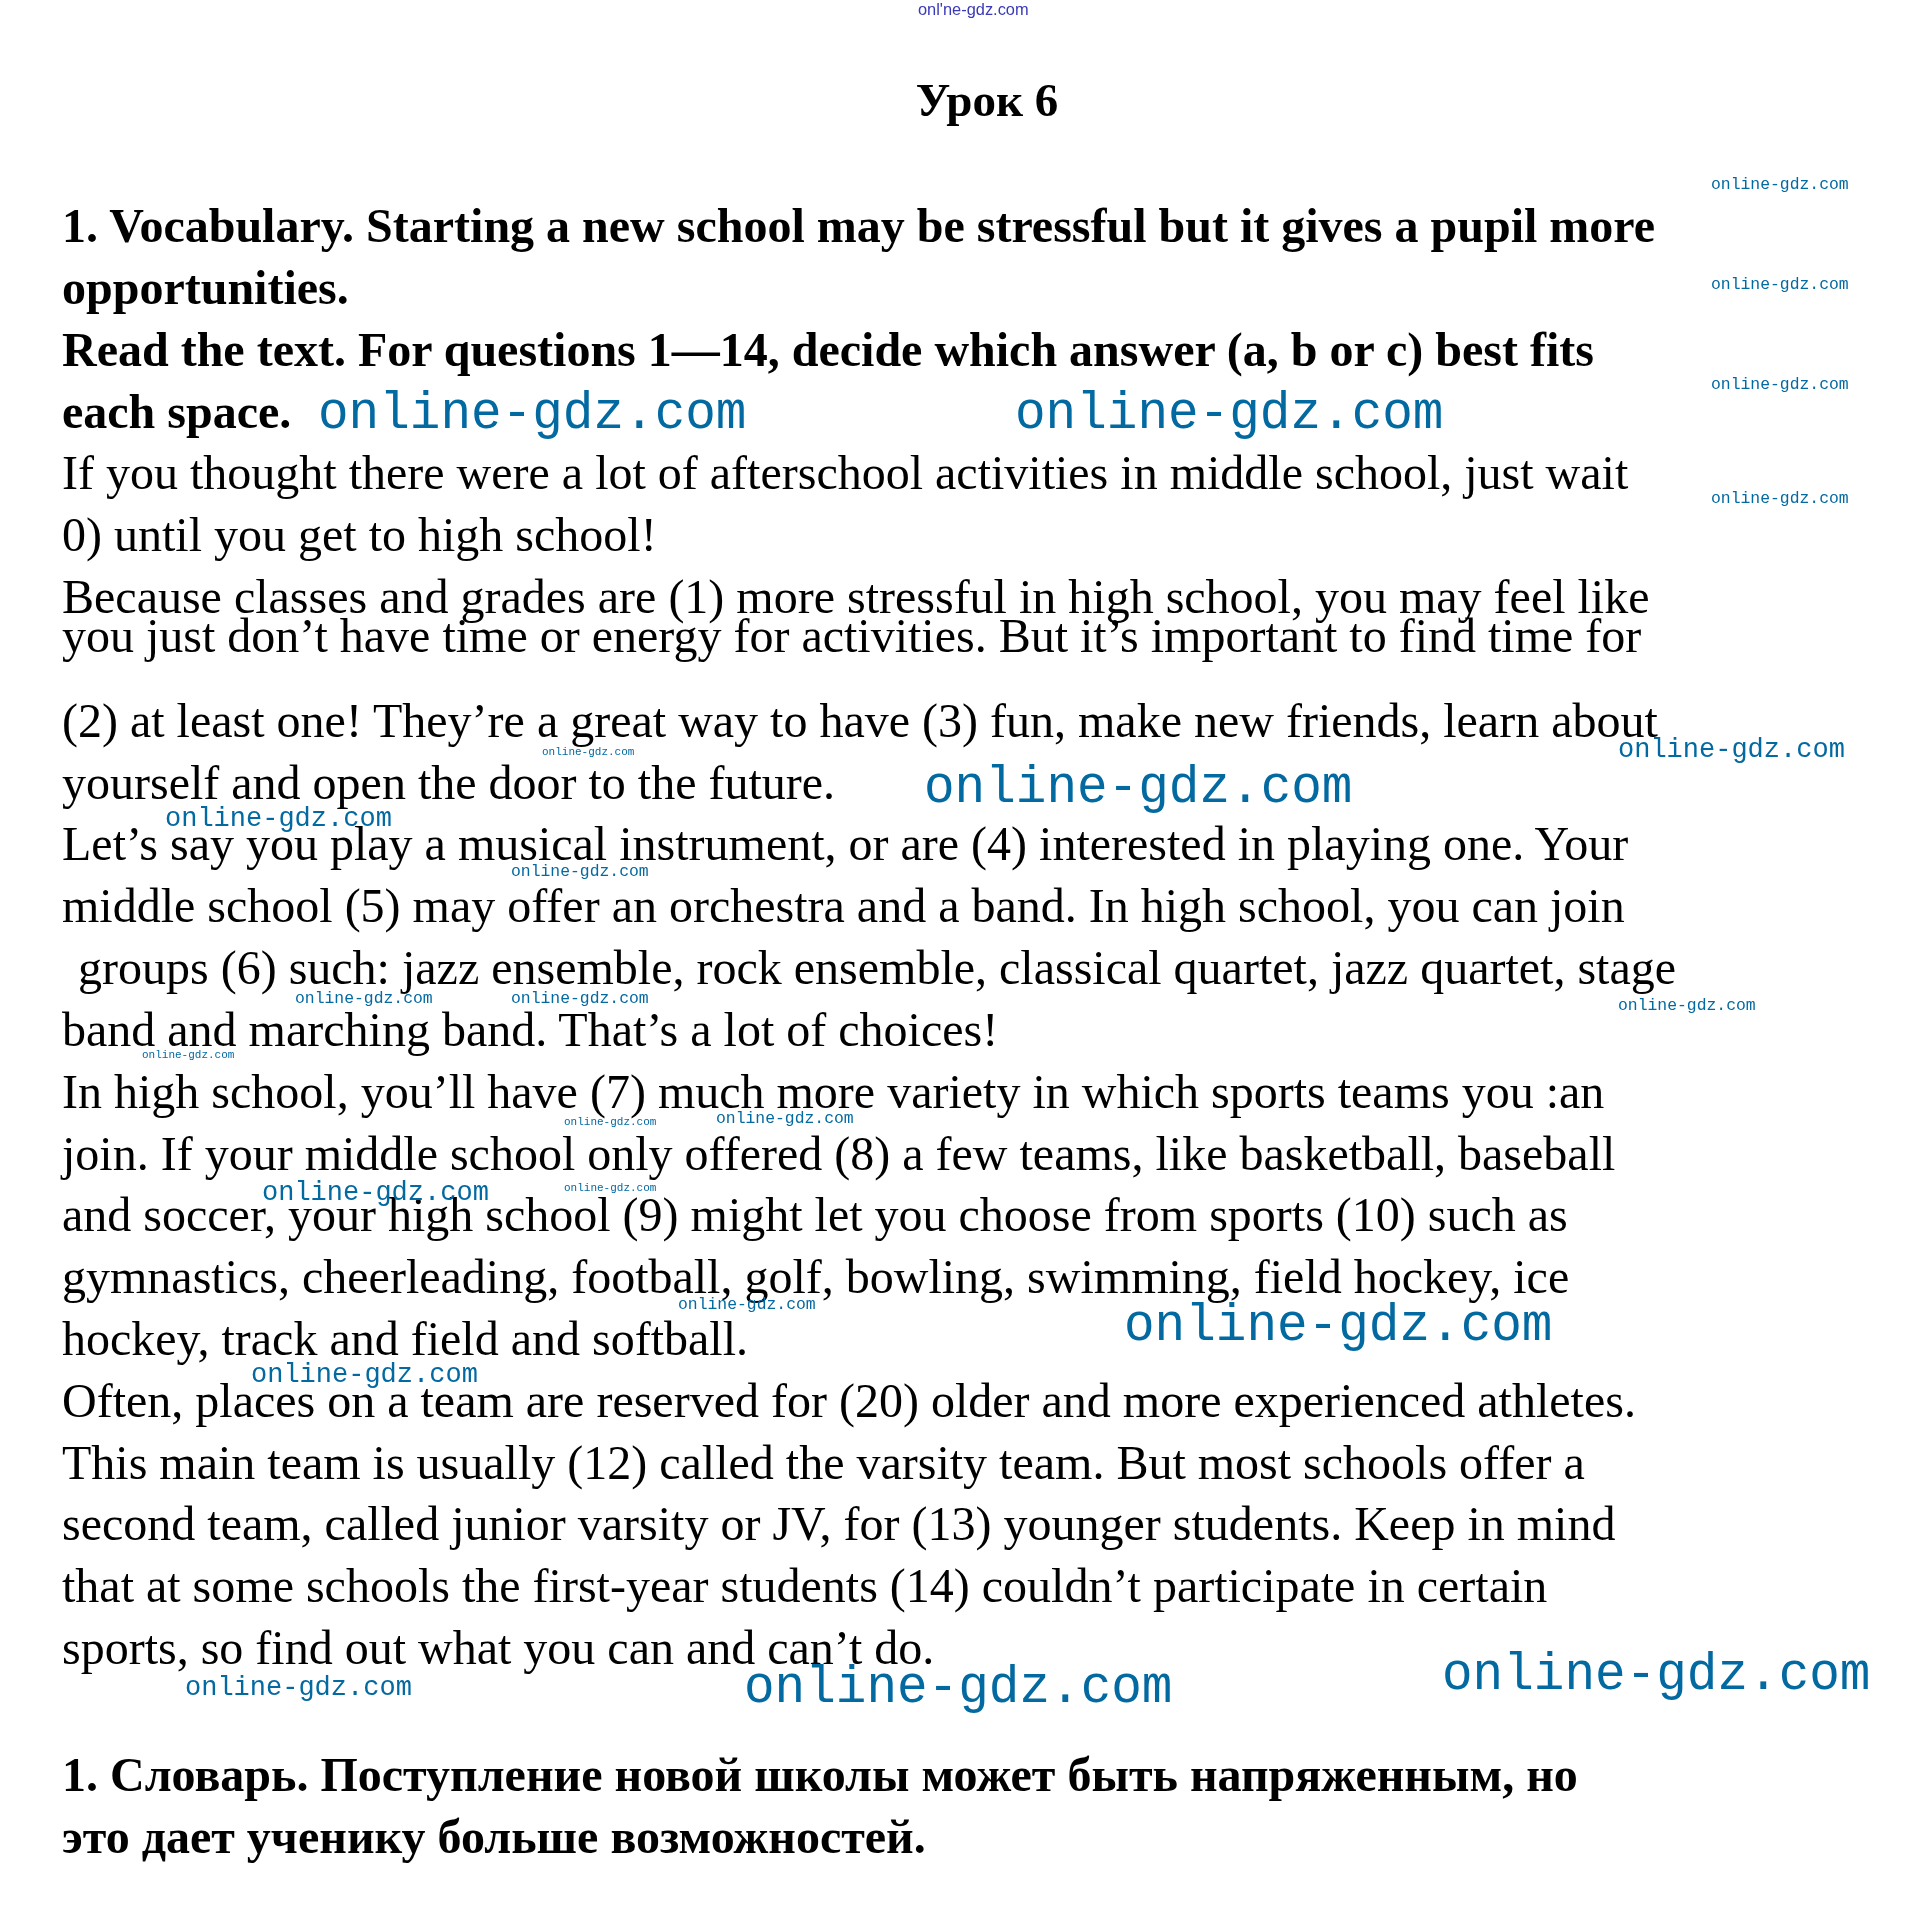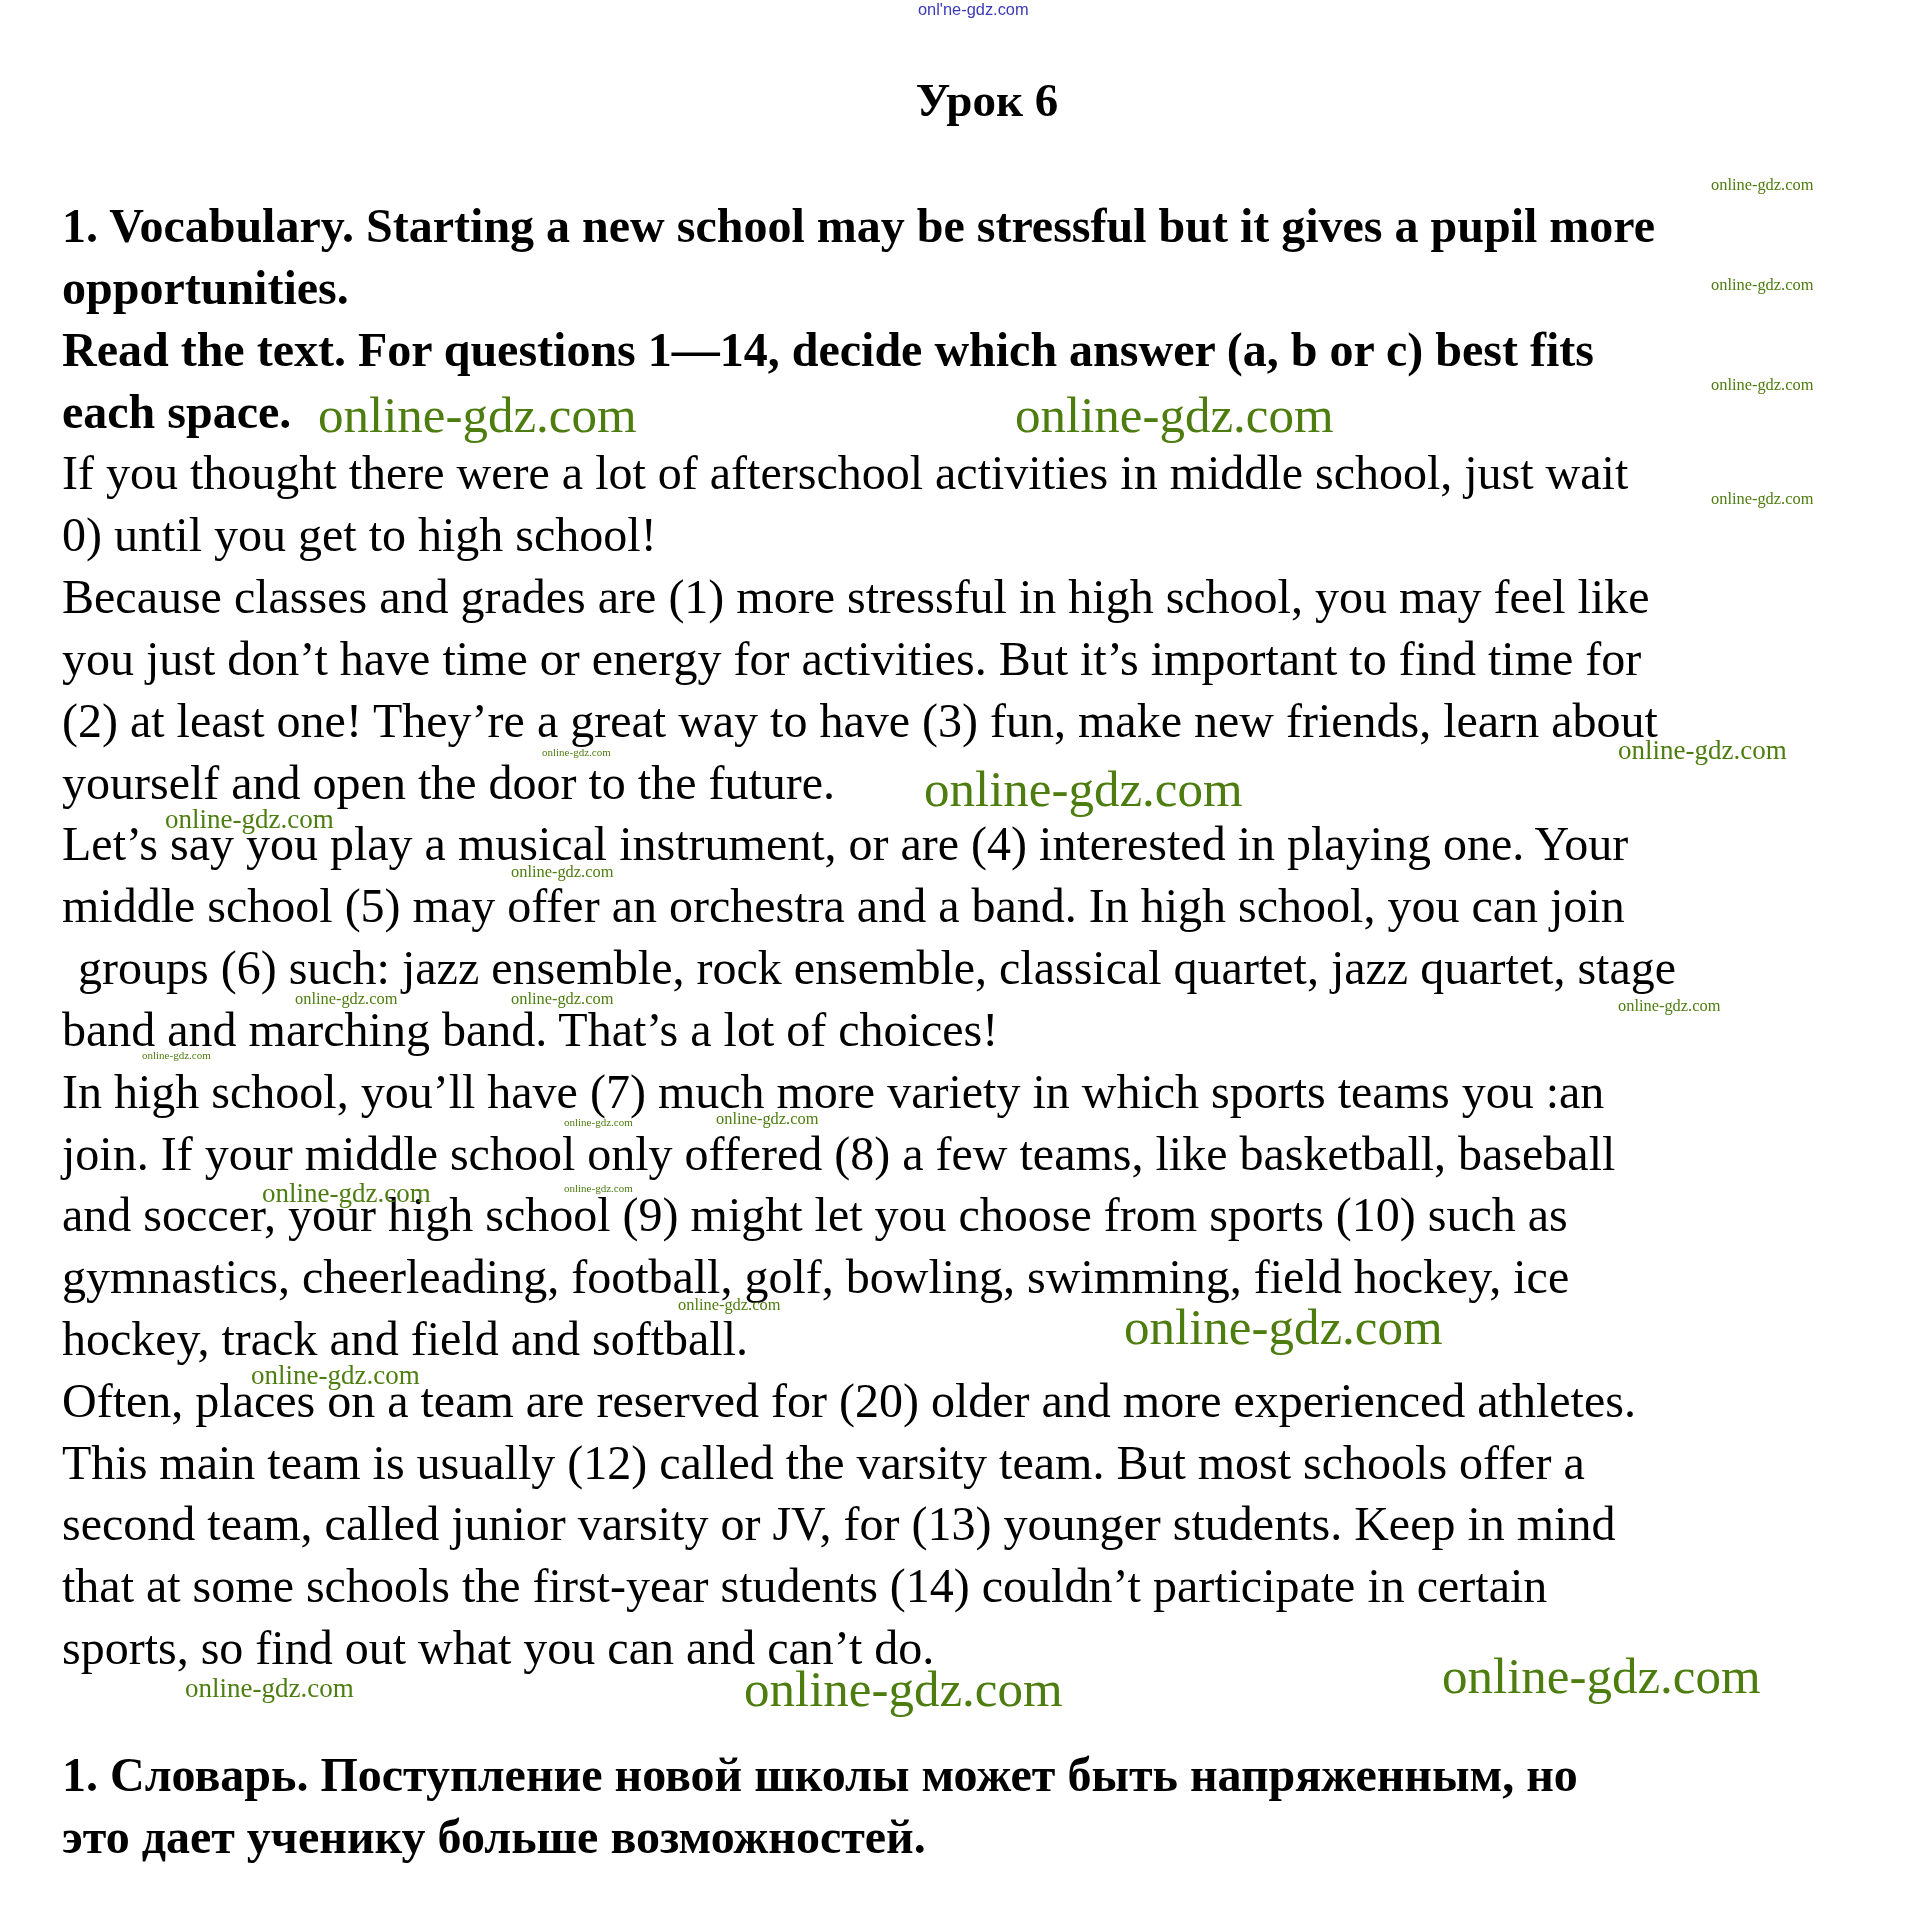--- a/index.html
+++ b/index.html
@@ -43,22 +43,22 @@
       position: absolute;
       left: 62px;
       white-space: nowrap;
       font-size: 48px;
       line-height: 56px;
       transform-origin: left top;
     }
     .bold { font-weight: bold; }
     .wm {
       position: absolute;
-      font-family: Liberation Serif, serif;
-      color: #4d7c0f;
+      font-family: Liberation Mono, monospace;
+      color: #0369a1;
       white-space: nowrap;
     }
     .wm-xs { font-size: 11px; }
     .wm-s { font-size: 16.4px; }
     .wm-m { font-size: 27px; }
     .wm-l { font-size: 51px; }
   </style>
 </head>
 <body>
 
@@ -69,21 +69,21 @@
   <div class="title">Урок 6</div>
 
   <div class="line bold" style="top:198px;">1. Vocabulary. Starting a new school may be stressful but it gives a pupil more</div>
   <div class="line bold" style="top:260px;">opportunities.</div>
   <div class="line bold" style="top:322px;">Read the text. For questions 1—14, decide which answer (a, b or c) best fits</div>
   <div class="line bold" style="top:384px;">each space.</div>
 
   <div class="line" style="top:445px;">If you thought there were a lot of afterschool activities in middle school, just wait</div>
   <div class="line" style="top:507px;">0) until you get to high school!</div>
   <div class="line" style="top:569px;">Because classes and grades are (1) more stressful in high school, you may feel like</div>
-  <div class="line" style="top:631px;">you just don’t have time or energy for activities. But it’s important to find time for</div>
+  <div class="line" style="top:608px;">you just don’t have time or energy for activities. But it’s important to find time for</div>
   <div class="line" style="top:693px;">(2) at least one! They’re a great way to have (3) fun, make new friends, learn about</div>
   <div class="line" style="top:755px;">yourself and open the door to the future.</div>
   <div class="line" style="top:816px;">Let’s say you play a musical instrument, or are (4) interested in playing one. Your</div>
   <div class="line" style="top:878px;">middle school (5) may offer an orchestra and a band. In high school, you can join</div>
   <div class="line" style="top:940px;margin-left:16px;">groups (6) such: jazz ensemble, rock ensemble, classical quartet, jazz quartet, stage</div>
   <div class="line" style="top:1002px;">band and marching band. That’s a lot of choices!</div>
   <div class="line" style="top:1064px;">In high school, you’ll have (7) much more variety in which sports teams you :an</div>
   <div class="line" style="top:1126px;">join. If your middle school only offered (8) a few teams, like basketball, baseball</div>
   <div class="line" style="top:1187px;">and soccer, your high school (9) might let you choose from sports (10) such as</div>
   <div class="line" style="top:1249px;">gymnastics, cheerleading, football, golf, bowling, swimming, field hockey, ice</div>

